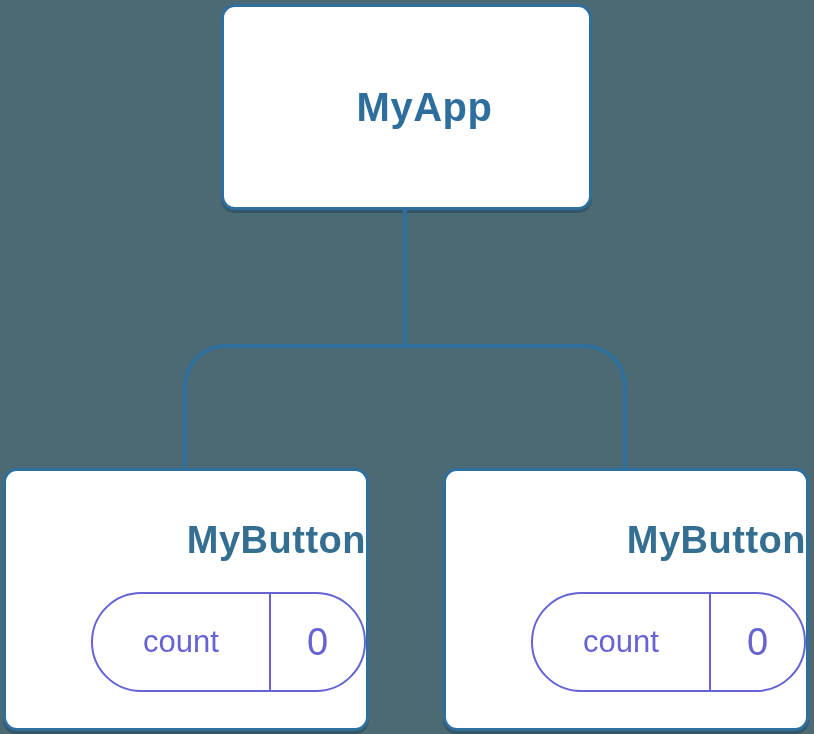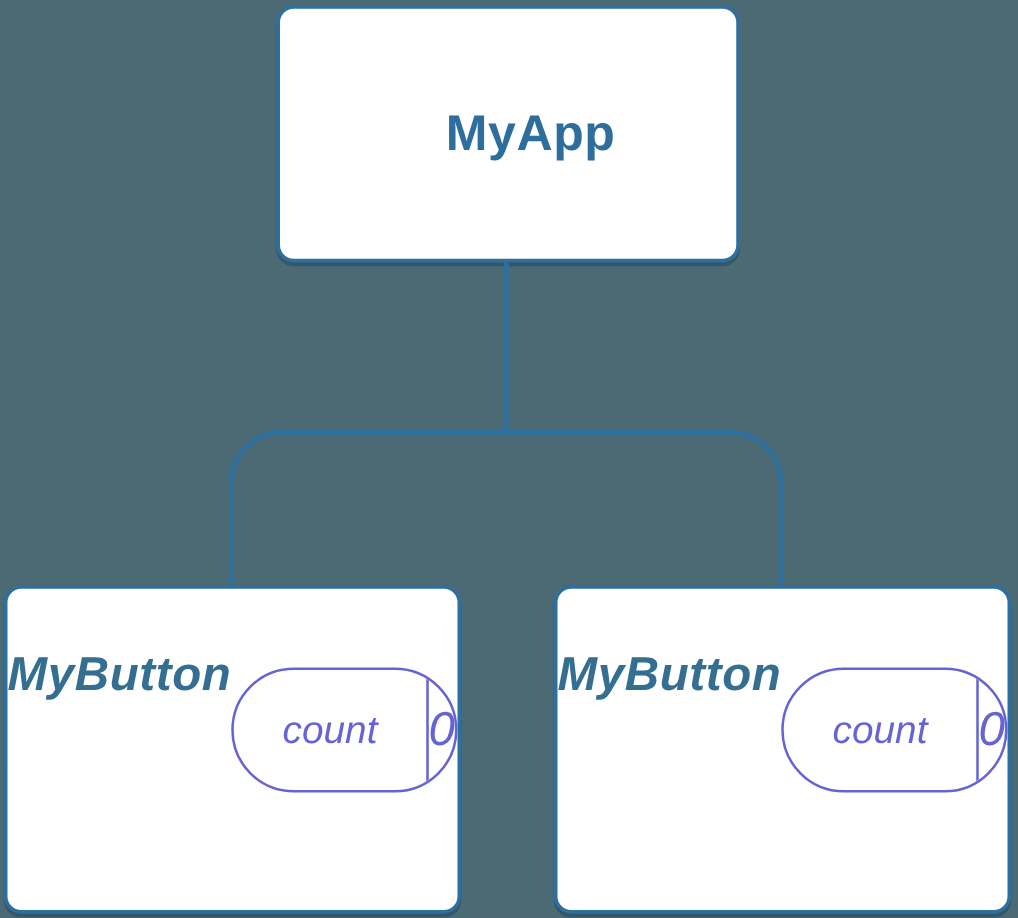--- a/index.html
+++ b/index.html
@@ -65,23 +65,23 @@
     border-left: 4px solid var(--connector);
     border-right: 4px solid var(--connector);
     border-top-left-radius: 42px;
     border-top-right-radius: 42px;
   }
   .node.child {
     top: 468px;
     width: 366px;
     height: 263px;
     display: flex;
-    align-items: flex-start;
+    flex-direction: column;
+    align-items: flex-end;
     padding-top: 40px;
-    font-style: italic;
   }
   .node.child.left { left: 3px; }
   .node.child.right { left: 443px; }
   .child-label {
     font-size: 38px;
     font-weight: 700;
     letter-spacing: 0.5px;
     color: var(--child-label);
     line-height: 58px;
   }

